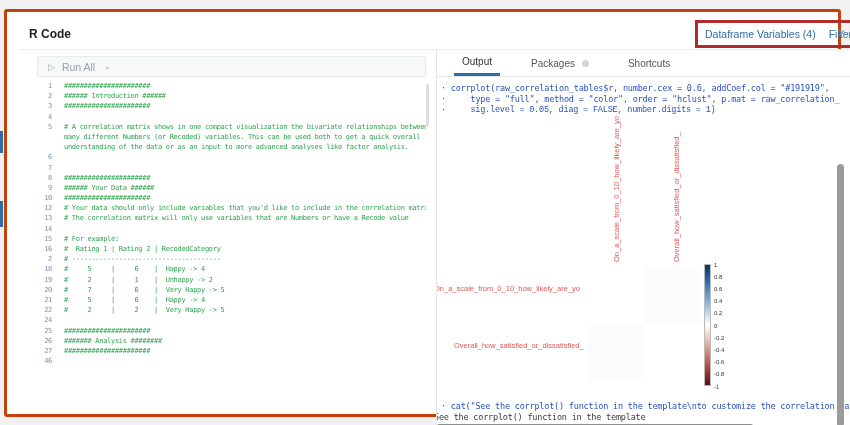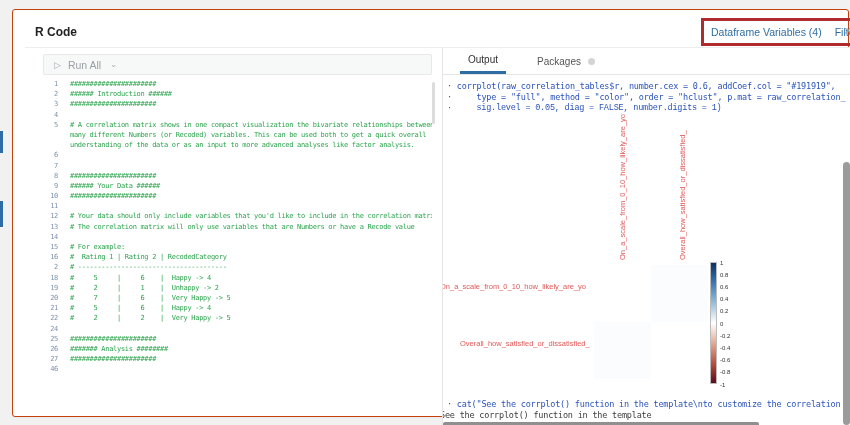--- a/index.html
+++ b/index.html
@@ -1,20 +1,20 @@
 <!DOCTYPE html>
 <html><head>
 <meta charset="utf-8">
 <style>
   * { margin:0; padding:0; box-sizing:border-box; }
   html,body { width:850px; height:425px; overflow:hidden; background:#f1f1f1;
               font-family:"Liberation Sans", sans-serif; }
   .accent-frag { position:absolute; left:0; width:3px; background:#2e6da4; }
-  .card { position:absolute; left:12px; top:9px; width:837px; height:408px;
-          background:#fff; border:1px solid #c2410c; border-radius:3px;
+  .card { position:absolute; left:4px; top:9px; width:837px; height:408px;
+          background:#fff; border:3px solid #c2410c; border-radius:3px;
           box-shadow:0 1px 2px rgba(0,0,0,.04); }
   .card-title { position:absolute; left:22px; top:15px; font-size:12px; font-weight:bold; color:#222; }
   .header-divider { position:absolute; left:12px; top:37px; width:836px; height:1px; background:#ededed; }
 
   
   .annotation-box { position:absolute; left:688px; top:8px; width:159px; height:28px;
                     border:3px solid #b02b2b; display:flex; align-items:center; gap:13px;
                     padding:0 7px; }
   .hdr-link { font-size:10.5px; color:#2e6da4; white-space:nowrap; cursor:pointer; }
   .close-x { position:absolute; left:831px; top:13px; font-size:13px; color:#9aa0a6; cursor:pointer; }
@@ -128,24 +128,20 @@
       </div>
       <div class="edrow">
         <span class="ln">9</span>
         <span class="ct">###### Your Data ######</span>
       </div>
       <div class="edrow">
         <span class="ln">10</span>
         <span class="ct">######################</span>
       </div>
       <div class="edrow">
-        <span class="ln">11</span>
-        <span class="ct"></span>
-      </div>
-      <div class="edrow">
         <span class="ln">12</span>
         <span class="ct"># Your data should only include variables that you'd like to include in the correlation matrix</span>
       </div>
       <div class="edrow">
         <span class="ln">13</span>
         <span class="ct"># The correlation matrix will only use variables that are Numbers or have a Recode value</span>
       </div>
       <div class="edrow">
         <span class="ln">14</span>
         <span class="ct"></span>
@@ -202,20 +198,21 @@
         <span class="ln">46</span>
         <span class="ct"></span>
       </div>
     </div>
   <div class="editor-scrollbar"></div>
 
   <div class="rpanel">
     <div class="tabbar" id="tabbar">
         <div class="tab active">Output</div>
         <div class="tab">Packages<span class="badge-dot"></span></div>
+        <div class="tab">Shortcuts</div>
       </div>
 
     <div class="outbody">
       <div id="console-top">
           <div class="conline blue" style="left: 4px; top: 6px;">· corrplot(raw_correlation_tables$r, number.cex = 0.6, addCoef.col = "#191919",</div>
           <div class="conline blue" style="left: 4px; top: 17px;">·     type = "full", method = "color", order = "hclust", p.mat = raw_correlation_</div>
           <div class="conline blue" style="left: 4px; top: 28px; font-family: Liberation Mono, monospace;">·     sig.level = 0.05, diag = FALSE, number.digits = 1)</div>
         </div>
 
       <div>

